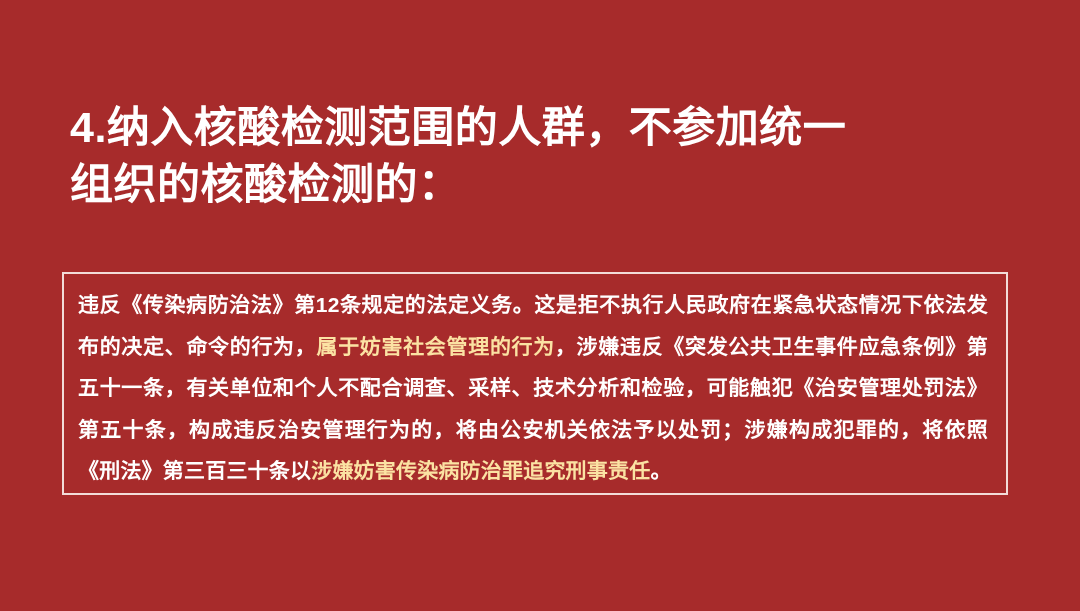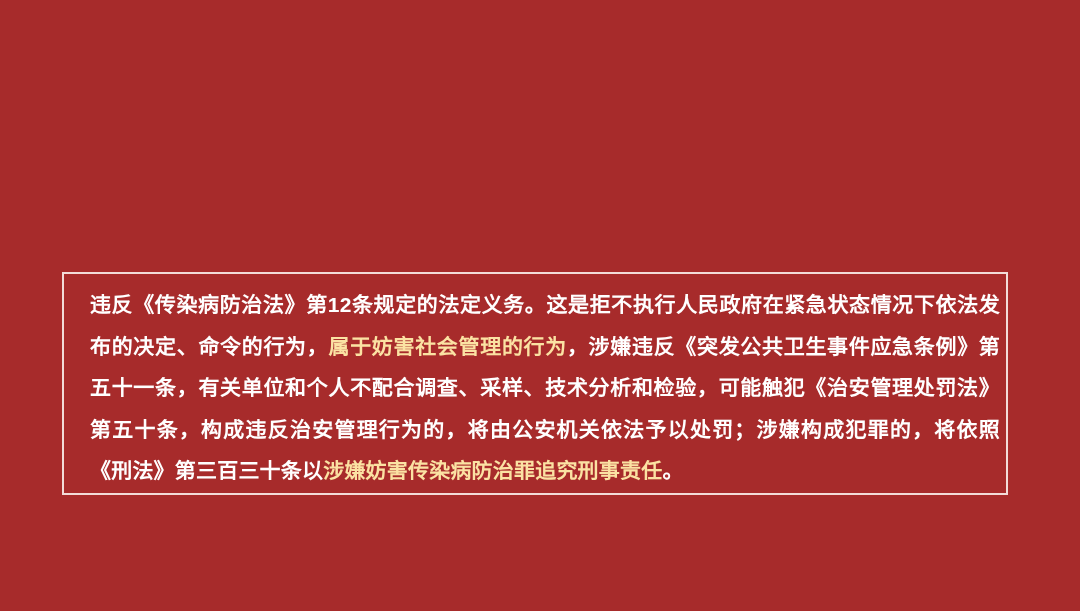--- a/index.html
+++ b/index.html
@@ -47,29 +47,30 @@
     left: 14px;
     top: 10px;
     width: 910px;
     color: #ffffff;
     font-size: 21px;
     font-weight: 700;
     line-height: 41.5px;
     text-align: justify;
     text-justify: inter-character;
     letter-spacing: 0.2px;
-    margin-left: 12px;
   }
   #statement-text .hl {
     color: #fbe2a3;
   }
 </style>
 </head>
 <body style="background: rgb(167, 43, 43);">
 
 <div id="slide" style="background: rgb(167, 43, 43);">
 
+  <h1 id="slide-title" style="color: rgb(255, 255, 255);">4.纳入核酸检测范围的人群，不参加统一
+组织的核酸检测的：</h1>
 
   <div id="statement-box" style="border-color: rgb(243, 220, 217);">
     <div id="statement-text" style="color: rgb(255, 255, 255);"><span>违反《传染病防治法》第12条规定的法定义务。这是拒不执行人民政府在紧急状态情况下依法发布的决定、命令的行为，</span><span class="hl" style="color: rgb(251, 226, 163);">属于妨害社会管理的行为</span><span>，涉嫌违反《突发公共卫生事件应急条例》第五十一条，有关单位和个人不配合调查、采样、技术分析和检验，可能触犯《治安管理处罚法》第五十条，构成违反治安管理行为的，将由公安机关依法予以处罚；涉嫌构成犯罪的，将依照《刑法》第三百三十条以</span><span class="hl" style="color: rgb(251, 226, 163);">涉嫌妨害传染病防治罪追究刑事责任</span><span>。</span></div>
   </div>
 
 </div>
 
 </body></html>

